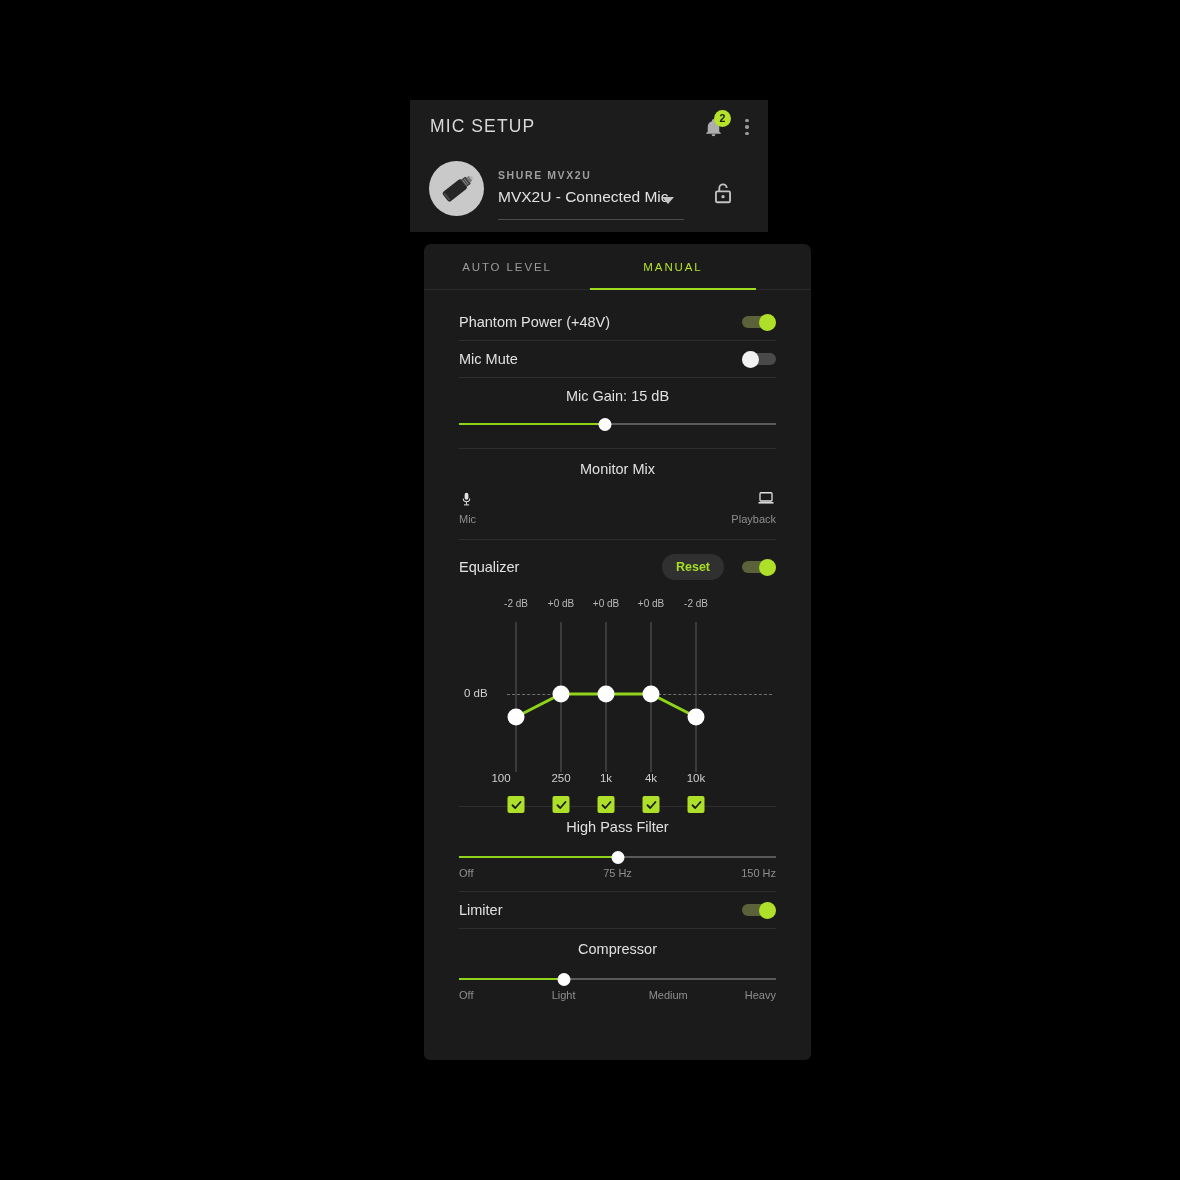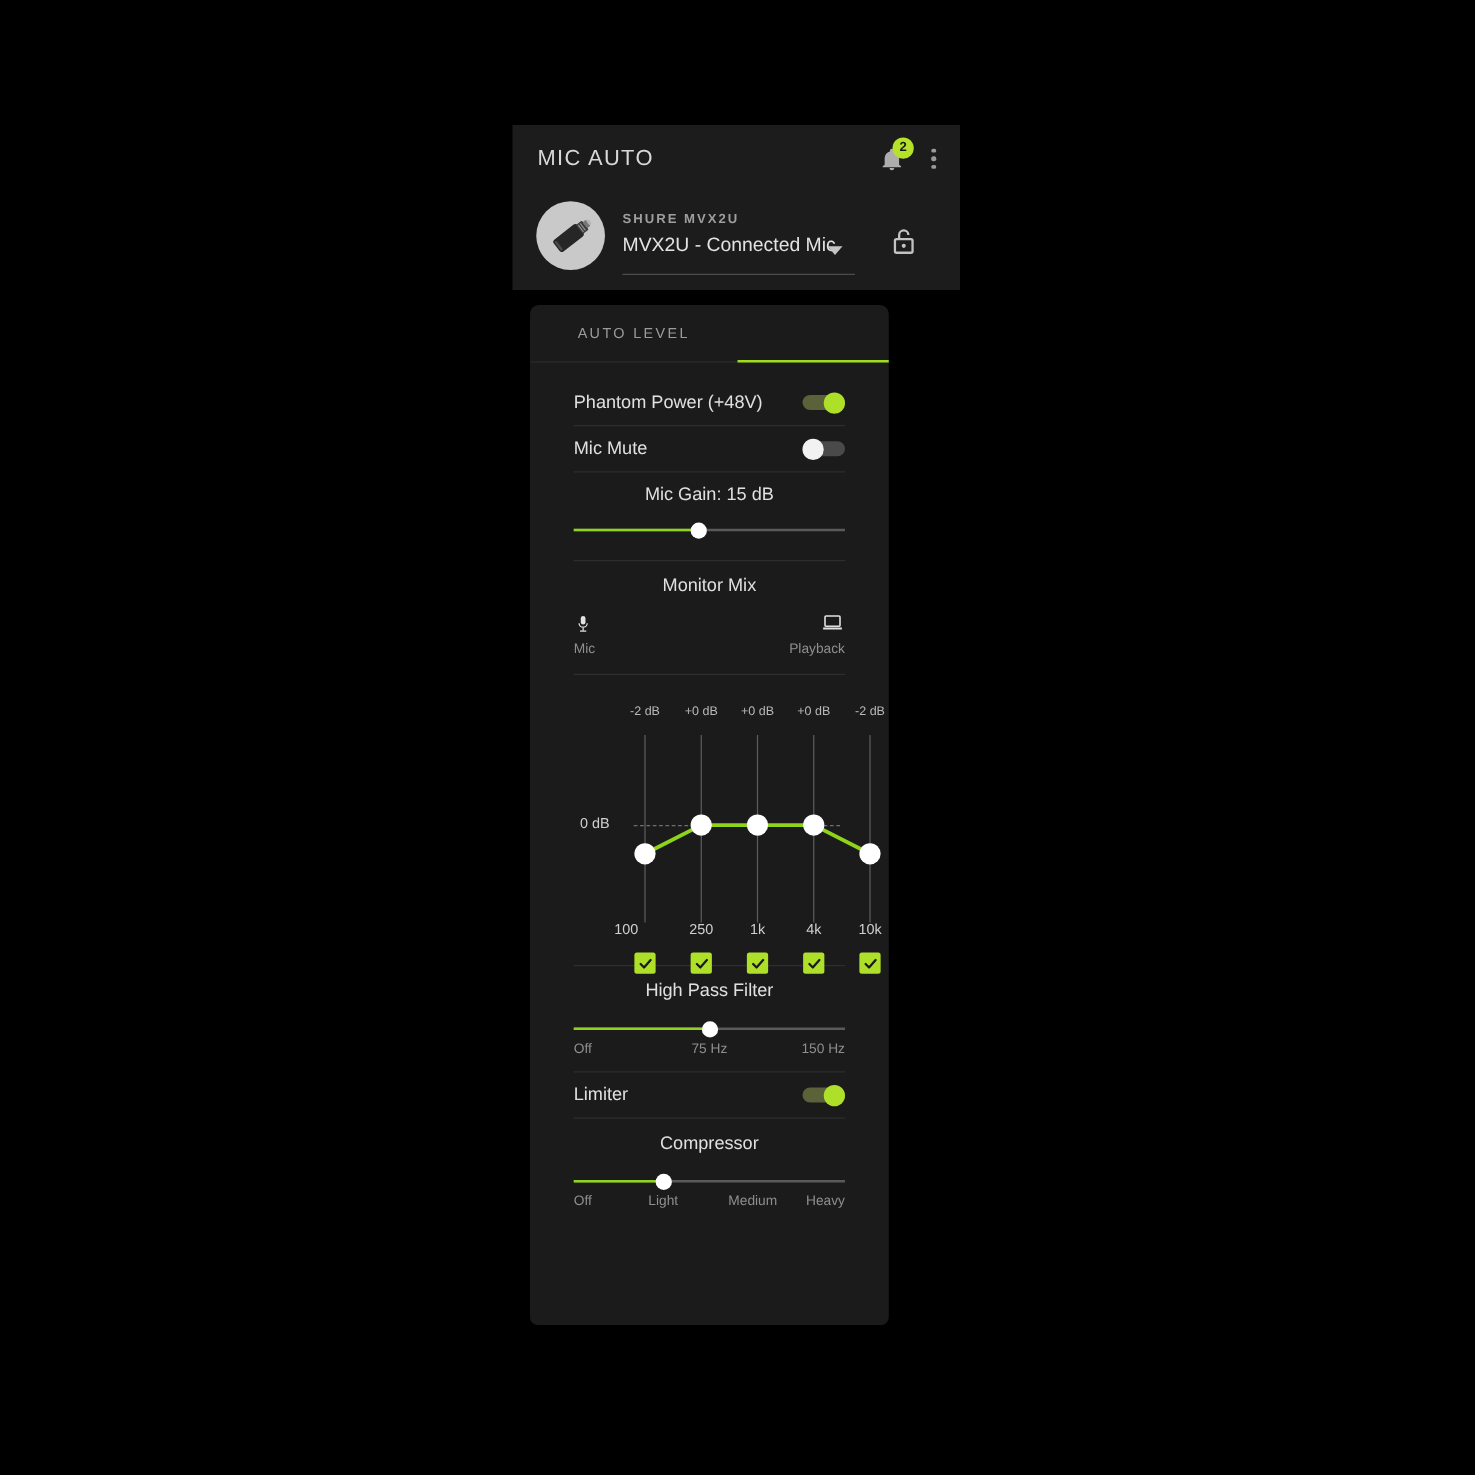--- a/index.html
+++ b/index.html
@@ -57,21 +57,21 @@
   }
   .device-select .caret {
     position:absolute; right:10px; top:11px;
     width:0; height:0; border-left:6px solid transparent; border-right:6px solid transparent;
     border-top:7px solid #c4c4c4;
   }
   .lock-btn { position:absolute; left:300px; top:24px; width:30px; height:30px; }
 
   
   .body-card {
-    position:absolute; left:424px; top:244px; width:287px; height:816px;
+    position:absolute; left:424px; top:244px; width:387px; height:816px;
     background:#1b1b1b; border-radius:7px 7px 6px 6px;
     overflow:hidden;
   }
   .tabs { position:relative; height:46px; border-bottom:1px solid #2b2b2b; }
   .tab {
     position:absolute; top:0; width:166px; height:46px;
     display:flex; align-items:center; justify-content:center;
     font-size:11.5px; letter-spacing:1.9px; color:#9c9c9c; font-weight:500;
   }
   .tab.t0 { left:0; }
@@ -158,21 +158,21 @@
   }
 </style>
 </head>
 <body>
 
 <div class="stage">
 
   <div class="header-card">
 
     <div class="header-top">
-      <div class="app-title">MIC AUTO</div>
+      <div class="app-title">MIC SETUP</div>
 
       <div class="header-icons">
         <div class="bell-wrap">
           <span class="bell-icon">
             <svg width="21" height="21" viewBox="0 0 24 24" fill="#adadad">
               <path d="M12 22a2.2 2.2 0 0 0 2.2-2.2H9.8A2.2 2.2 0 0 0 12 22zm6.6-5.2v-5.3c0-3.3-1.8-6-4.8-6.7v-.7a1.8 1.8 0 1 0-3.6 0v.7c-3 .7-4.8 3.4-4.8 6.7v5.3L3.6 18.3v.9h16.8v-.9l-1.8-1.5z"></path>
             </svg>
           </span>
           <span class="bell-badge">2</span>
         </div>
@@ -214,20 +214,21 @@
           <circle cx="12" cy="15.4" r="1.5" fill="#c2c2c2" stroke="none"></circle>
         </svg>
       </div>
     </div>
   </div>
 
   <div class="body-card">
 
     <div class="tabs">
       <div class="tab t0">AUTO LEVEL</div>
+      <div class="tab t1">MANUAL</div>
       <div class="tab-underline"></div>
     </div>
 
 
     <div class="content">
 
       <div style="height:14px"></div>
       <div class="row">
         <span class="row-label">Phantom Power (+48V)</span>
         <span class="toggle on">
@@ -284,20 +285,30 @@
         </span>
       </div>
       <div class="scale" style="height:18px">
         <span style="left:0">Mic</span>
         <span style="right:0">Playback</span>
       </div>
       <div style="height:8px"></div>
       <div class="divider"></div>
 
       <div style="height:10px"></div>
+      <div class="row" style="height:34px">
+        <span class="row-label">Equalizer</span>
+        <span style="display:flex;align-items:center;gap:18px">
+          <span class="reset-pill">Reset</span>
+          <span class="toggle on">
+            <span class="track"></span>
+            <span class="thumb"></span>
+          </span>
+        </span>
+      </div>
 
       <div style="height:14px"></div>
       <div class="eq">
 
         <div class="eq-valrow">
           <span style="left:57px">-2 dB</span>
           <span style="left:102px">+0 dB</span>
           <span style="left:147px">+0 dB</span>
           <span style="left:192px">+0 dB</span>
           <span style="left:237px">-2 dB</span>

